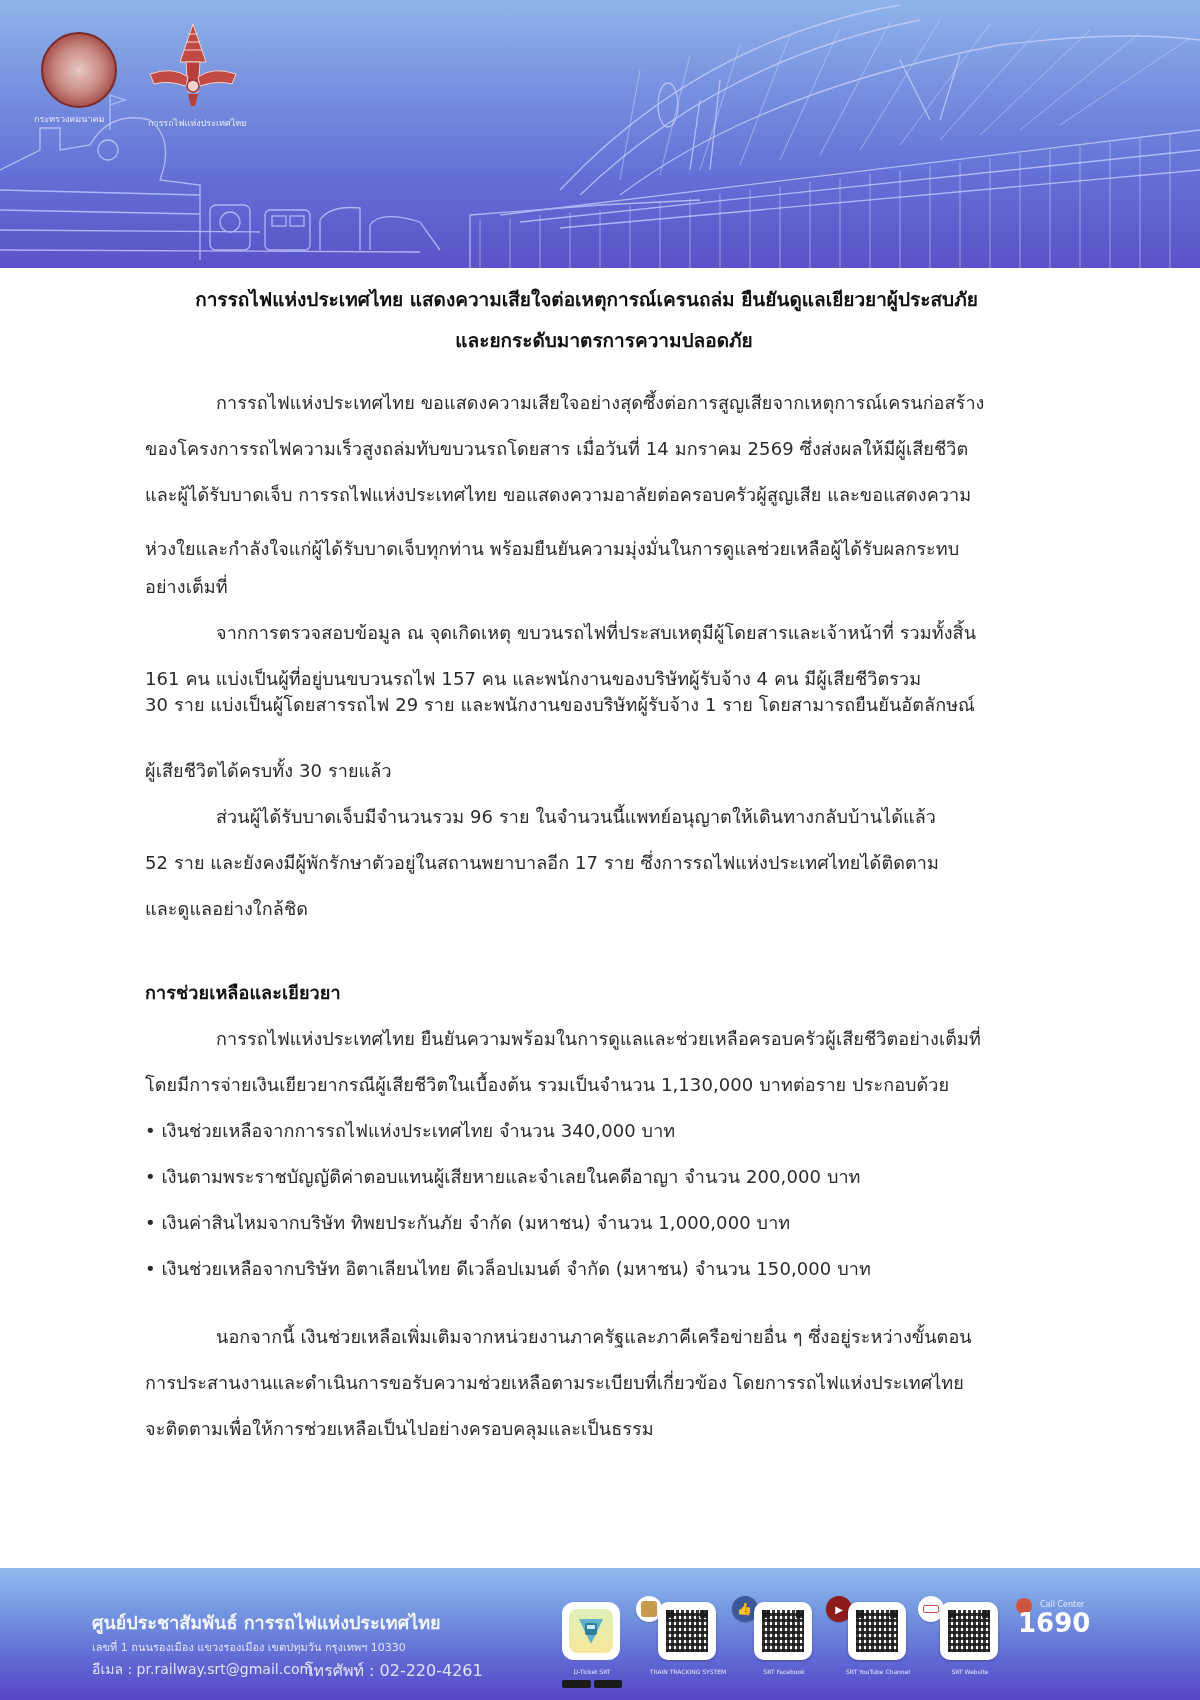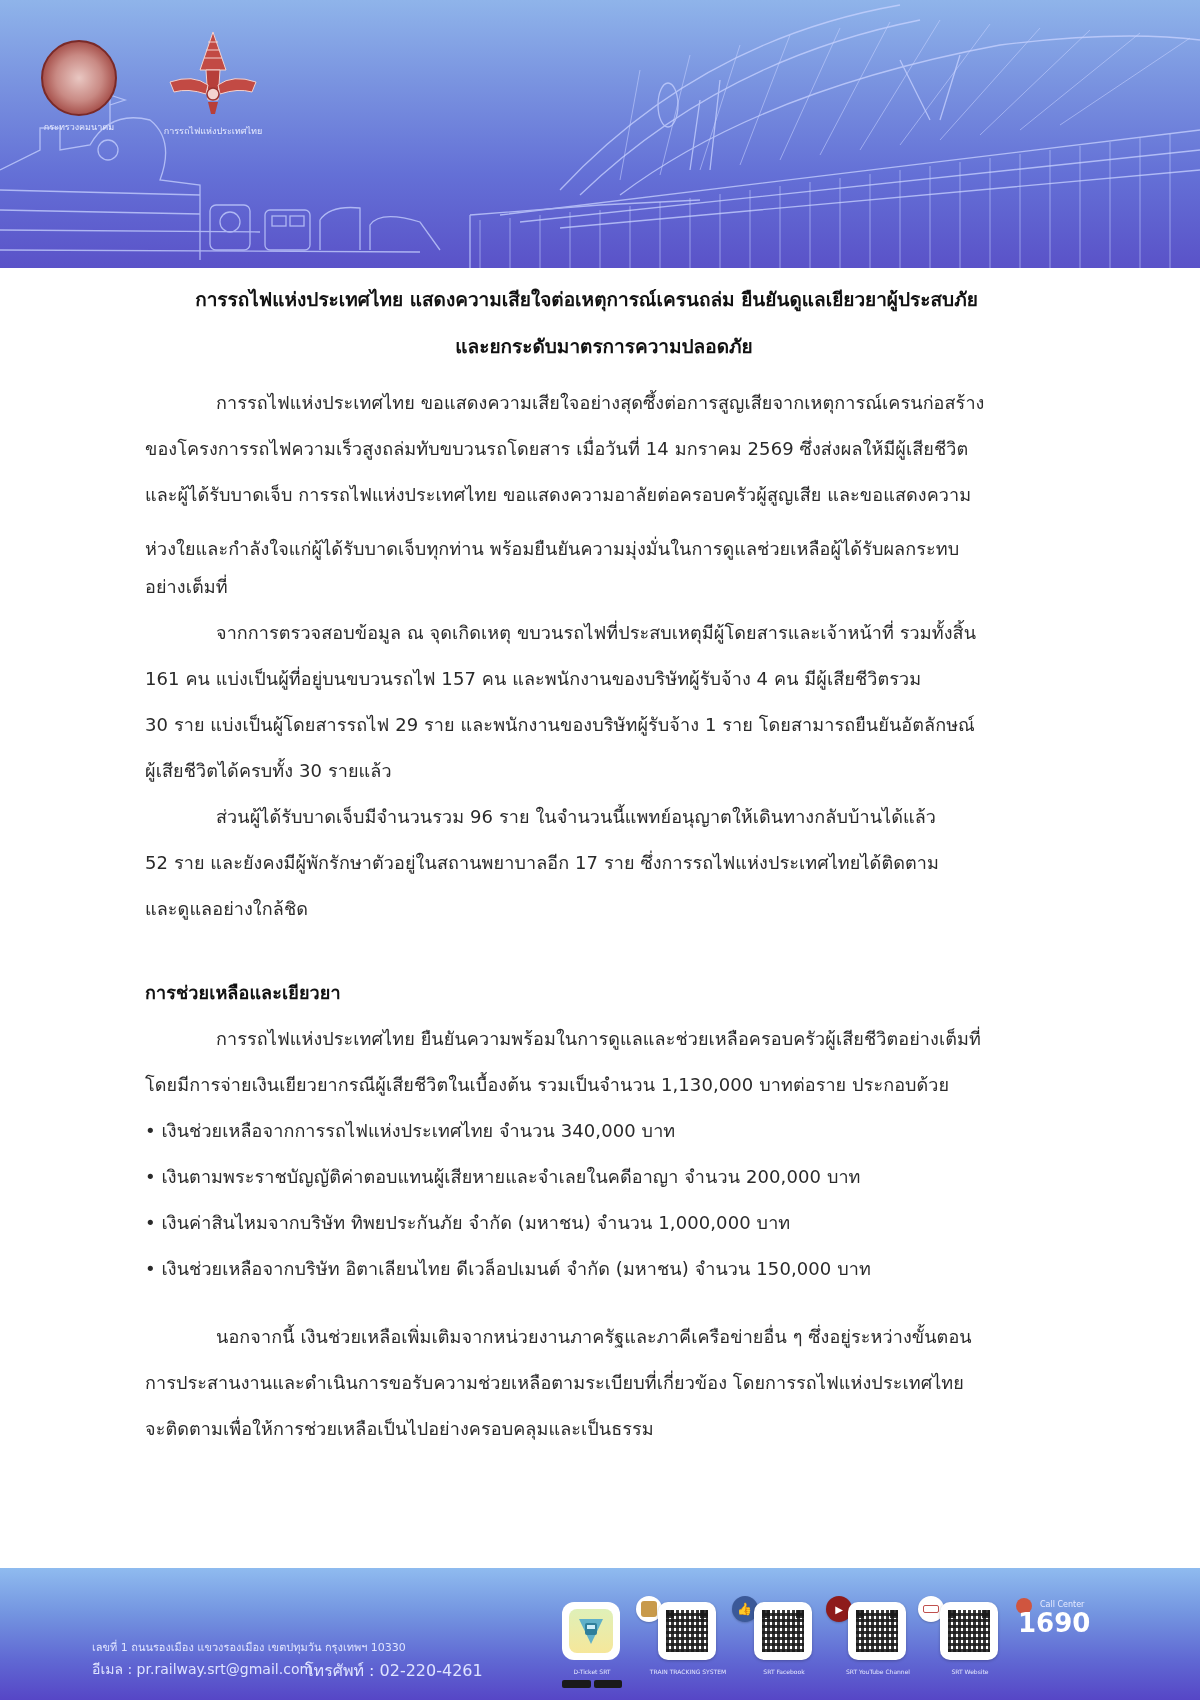--- a/index.html
+++ b/index.html
@@ -6,39 +6,39 @@
   html, body { width: 1200px; height: 1700px; background: #ffffff; overflow: hidden; }
   body { font-family: "DejaVu Sans", "Liberation Sans", sans-serif; color: #222; position: relative; }
 
   
   .banner {
     position: absolute; left: 0; top: 0; width: 1200px; height: 268px;
     background: linear-gradient(180deg, #8fb4ea 0%, #7a94e0 30%, #6470d6 65%, #5a52c8 100%);
     overflow: hidden;
   }
   .banner svg.art { position: absolute; left: 0; top: 0; width: 1200px; height: 268px; }
-  .logo { position: absolute; top: 30px; text-align: center; }
+  .logo { position: absolute; top: 22px; text-align: left; }
   .logo .caption { font-size: 9px; color: #e8ecff; margin-top: 4px; white-space: nowrap; }
   .logo-ministry { left: 34px; width: 90px; }
   .logo-srt { left: 148px; width: 130px; }
   .seal {
     width: 76px; height: 76px; border-radius: 50%; margin: 10px auto 0;
     background: radial-gradient(circle at 50% 50%, #e9c7c2 0%, #c98a84 45%, #9c3f3a 80%, #6e2322 100%);
     border: 2px solid #7a2a28;
   }
   .srt-emblem { width: 90px; height: 86px; margin: 0 auto; }
 
   
   .doc { position: absolute; left: 0; top: 268px; width: 1200px; }
   .title {
     position: absolute; left: 0; width: 1173px; text-align: center;
     font-weight: bold; font-size: 19px; color: #111;
   }
   .t1 { top: 16px; }
-  .t2 { top: 63px; padding-left: 35px; }
+  .t2 { top: 57px; padding-left: 35px; }
 
   .line {
     position: absolute; left: 145px; width: 910px; font-size: 18px; color: #2a2a2a;
     white-space: nowrap; letter-spacing: 0.1px;
   }
   .indent { left: 216px; }
   .heading { font-weight: bold; color: #111; }
   .bullet::before { content: "• "; }
 
   
@@ -146,21 +146,21 @@
   <div class="title t2">และยกระดับมาตรการความปลอดภัย</div>
 
   <div class="line indent" style="top:120px">การรถไฟแห่งประเทศไทย ขอแสดงความเสียใจอย่างสุดซึ้งต่อการสูญเสียจากเหตุการณ์เครนก่อสร้าง</div>
   <div class="line" style="top:166px">ของโครงการรถไฟความเร็วสูงถล่มทับขบวนรถโดยสาร เมื่อวันที่ 14 มกราคม 2569 ซึ่งส่งผลให้มีผู้เสียชีวิต</div>
   <div class="line" style="top:212px">และผู้ได้รับบาดเจ็บ การรถไฟแห่งประเทศไทย ขอแสดงความอาลัยต่อครอบครัวผู้สูญเสีย และขอแสดงความ</div>
   <div class="line" style="top:266px">ห่วงใยและกำลังใจแก่ผู้ได้รับบาดเจ็บทุกท่าน พร้อมยืนยันความมุ่งมั่นในการดูแลช่วยเหลือผู้ได้รับผลกระทบ</div>
   <div class="line" style="top:304px">อย่างเต็มที่</div>
 
   <div class="line indent" style="top:350px">จากการตรวจสอบข้อมูล ณ จุดเกิดเหตุ ขบวนรถไฟที่ประสบเหตุมีผู้โดยสารและเจ้าหน้าที่ รวมทั้งสิ้น</div>
   <div class="line" style="top:396px">161 คน แบ่งเป็นผู้ที่อยู่บนขบวนรถไฟ 157 คน และพนักงานของบริษัทผู้รับจ้าง 4 คน มีผู้เสียชีวิตรวม</div>
-  <div class="line" style="top:442px">30 ราย แบ่งเป็นผู้โดยสารรถไฟ 29 ราย และพนักงานของบริษัทผู้รับจ้าง 1 ราย โดยสามารถยืนยันอัตลักษณ์</div>
+  <div class="line" style="top:422px">30 ราย แบ่งเป็นผู้โดยสารรถไฟ 29 ราย และพนักงานของบริษัทผู้รับจ้าง 1 ราย โดยสามารถยืนยันอัตลักษณ์</div>
   <div class="line" style="top:488px">ผู้เสียชีวิตได้ครบทั้ง 30 รายแล้ว</div>
 
   <div class="line indent" style="top:534px">ส่วนผู้ได้รับบาดเจ็บมีจำนวนรวม 96 ราย ในจำนวนนี้แพทย์อนุญาตให้เดินทางกลับบ้านได้แล้ว</div>
   <div class="line" style="top:580px">52 ราย และยังคงมีผู้พักรักษาตัวอยู่ในสถานพยาบาลอีก 17 ราย ซึ่งการรถไฟแห่งประเทศไทยได้ติดตาม</div>
   <div class="line" style="top:626px">และดูแลอย่างใกล้ชิด</div>
 
   <div class="line heading" style="top:710px">การช่วยเหลือและเยียวยา</div>
 
   <div class="line indent" style="top:756px">การรถไฟแห่งประเทศไทย ยืนยันความพร้อมในการดูแลและช่วยเหลือครอบครัวผู้เสียชีวิตอย่างเต็มที่</div>
   <div class="line" style="top:802px">โดยมีการจ่ายเงินเยียวยากรณีผู้เสียชีวิตในเบื้องต้น รวมเป็นจำนวน 1,130,000 บาทต่อราย ประกอบด้วย</div>
@@ -169,20 +169,21 @@
   <div class="line bullet" style="top:894px">เงินตามพระราชบัญญัติค่าตอบแทนผู้เสียหายและจำเลยในคดีอาญา จำนวน 200,000 บาท</div>
   <div class="line bullet" style="top:940px">เงินค่าสินไหมจากบริษัท ทิพยประกันภัย จำกัด (มหาชน) จำนวน 1,000,000 บาท</div>
   <div class="line bullet" style="top:986px">เงินช่วยเหลือจากบริษัท อิตาเลียนไทย ดีเวล็อปเมนต์ จำกัด (มหาชน) จำนวน 150,000 บาท</div>
 
   <div class="line indent" style="top:1054px">นอกจากนี้ เงินช่วยเหลือเพิ่มเติมจากหน่วยงานภาครัฐและภาคีเครือข่ายอื่น ๆ ซึ่งอยู่ระหว่างขั้นตอน</div>
   <div class="line" style="top:1100px">การประสานงานและดำเนินการขอรับความช่วยเหลือตามระเบียบที่เกี่ยวข้อง โดยการรถไฟแห่งประเทศไทย</div>
   <div class="line" style="top:1146px">จะติดตามเพื่อให้การช่วยเหลือเป็นไปอย่างครอบคลุมและเป็นธรรม</div>
 </div>
 
 <div class="footer">
+  <div class="f-title">ศูนย์ประชาสัมพันธ์ การรถไฟแห่งประเทศไทย</div>
   <div class="f-addr">เลขที่ 1 ถนนรองเมือง แขวงรองเมือง เขตปทุมวัน กรุงเทพฯ 10330</div>
   <div class="f-mail">อีเมล : pr.railway.srt@gmail.com</div>
   <div class="f-phone">โทรศัพท์ : 02-220-4261</div>
 
   <div class="app-card">
     <div class="app-icon">
       <svg width="30" height="30" viewBox="0 0 30 30">
         <path d="M3 3 L27 3 L15 28 Z" fill="#5fb0c9"></path>
         <rect x="9" y="7" width="12" height="12" rx="2" fill="#2f7f9a"></rect>
         <rect x="11" y="9" width="8" height="4" fill="#cdeefa"></rect>

